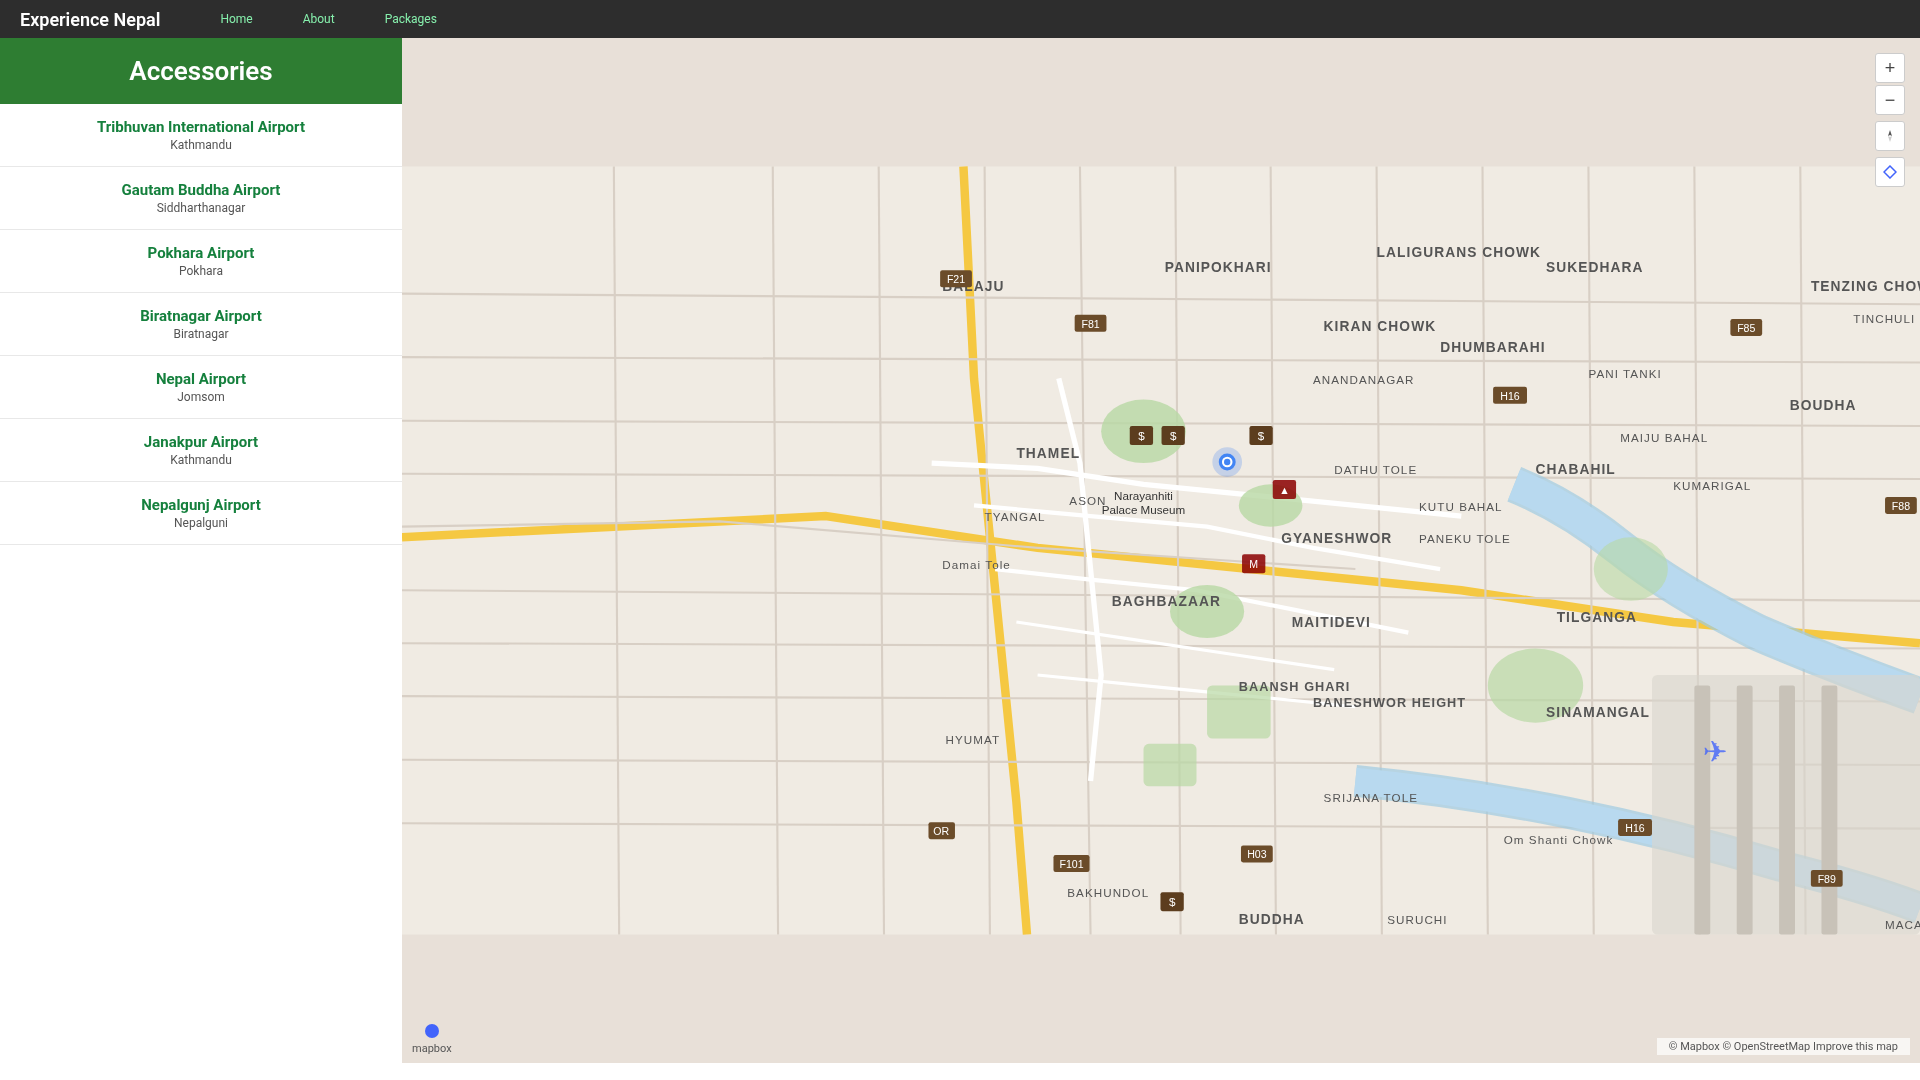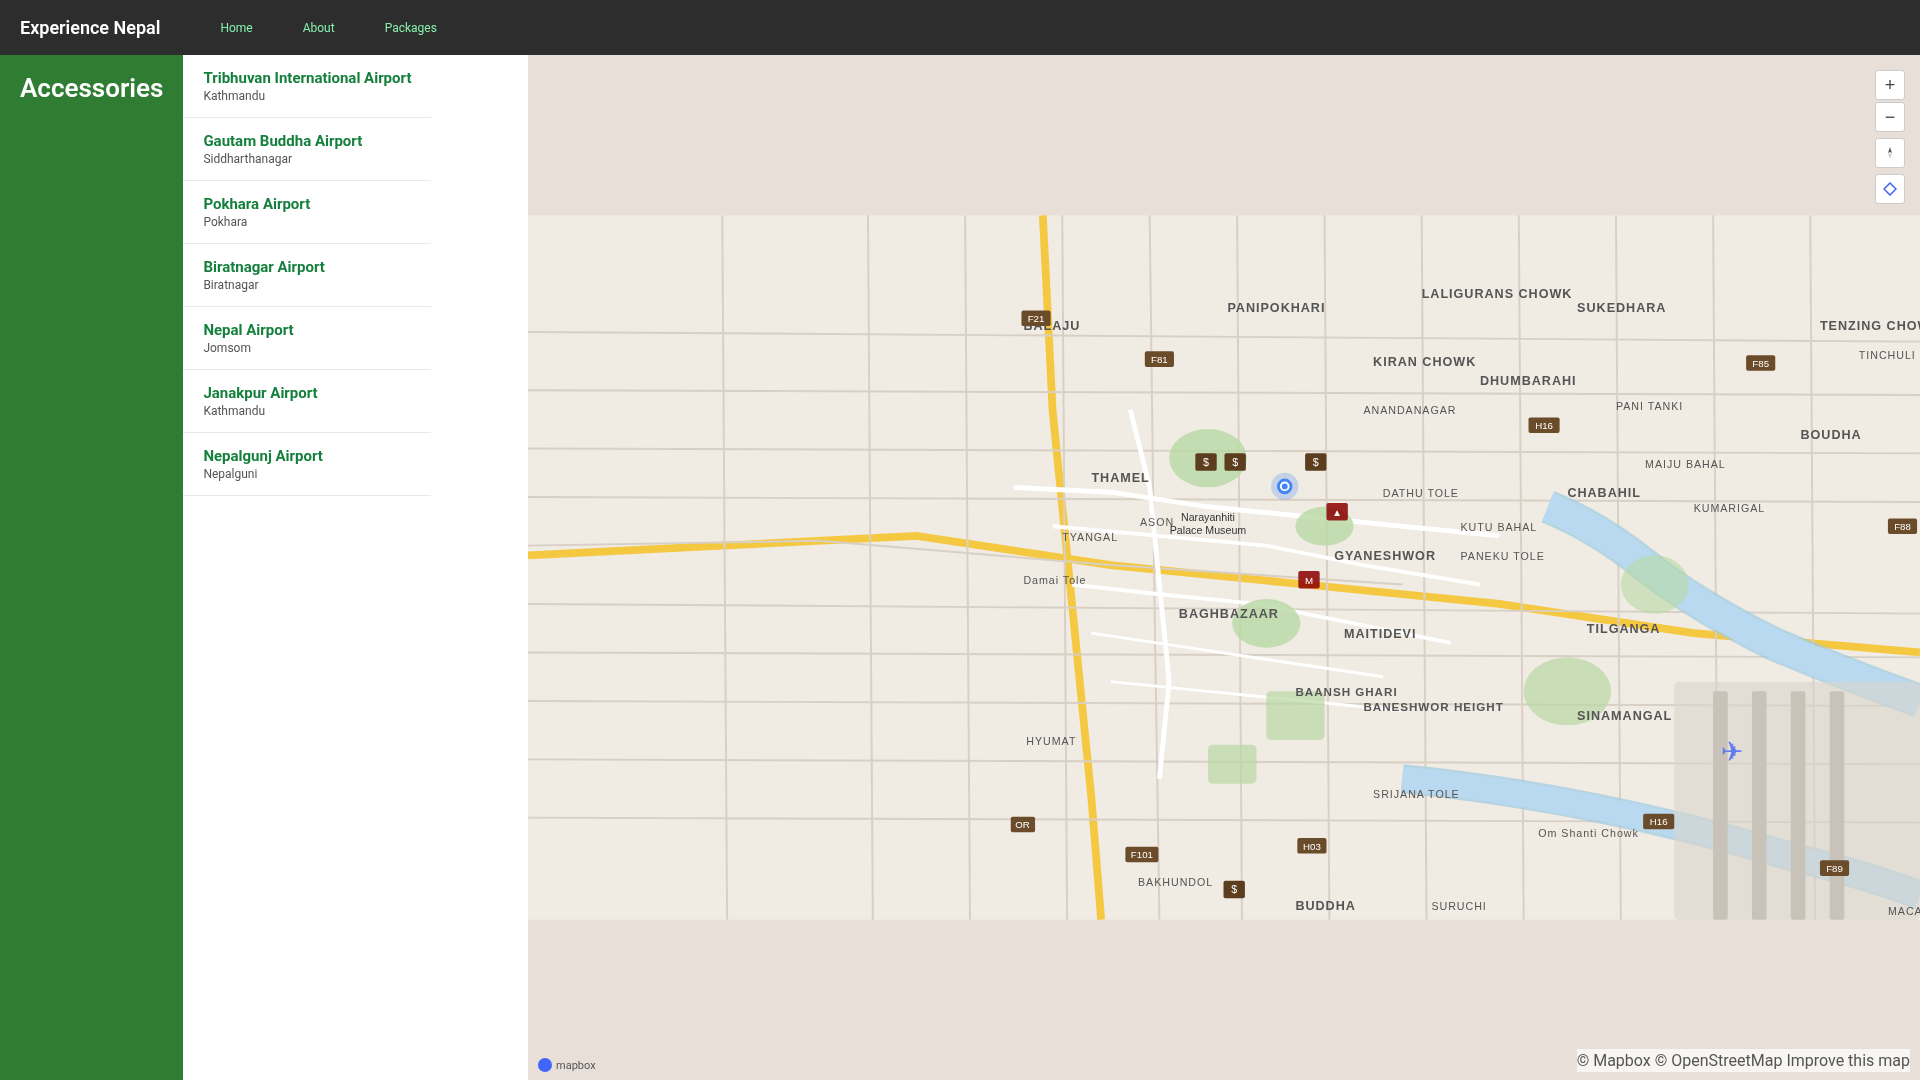--- a/index.html
+++ b/index.html
@@ -12,21 +12,21 @@
       font-family: -apple-system, BlinkMacSystemFont, 'Segoe UI', Roboto, sans-serif;
       background: #fff;
       width: 1920px;
       height: 1080px;
       overflow: hidden;
     }
 
     
     .navbar {
       background: #2d2d2d;
-      height: 55px;
+      height: 38px;
       display: flex;
       align-items: center;
       padding: 0 20px;
       gap: 30px;
     }
 
     .navbar-brand {
       color: #fff;
       font-size: 18px;
       font-weight: 600;
@@ -43,26 +43,27 @@
     }
 
     
     .main-container {
       display: flex;
       height: calc(1080px - 55px);
     }
 
     
     .sidebar {
-      width: 528px;
+      width: 402px;
       flex-shrink: 0;
       display: flex;
-      flex-direction: row;
+      flex-direction: column;
       background: #fff;
       overflow-y: auto;
+      text-align: center;
     }
 
     .sidebar-header {
       background: #2e7d32;
       padding: 18px 20px;
     }
 
     .sidebar-header h1 {
       color: #fff;
       font-size: 26px;
@@ -136,35 +137,36 @@
     .map-btn-location {
       margin-top: 4px;
       color: #4a90d9;
     }
 
     
     .map-attribution {
       position: absolute;
       bottom: 8px;
       right: 10px;
-      font-size: 16px;
+      font-size: 11px;
       color: #555;
       background: rgba(255,255,255,0.7);
-      padding: 2px 0;
+      padding: 2px 12px;
     }
 
     .map-logo {
       position: absolute;
       bottom: 8px;
       left: 10px;
       font-size: 11px;
       color: #555;
       display: flex;
       align-items: center;
       gap: 4px;
+      flex-direction: column;
     }
 
     .mapbox-logo-circle {
       width: 14px;
       height: 14px;
       background: #4264fb;
       border-radius: 50%;
     }
   </style>
 </head>

